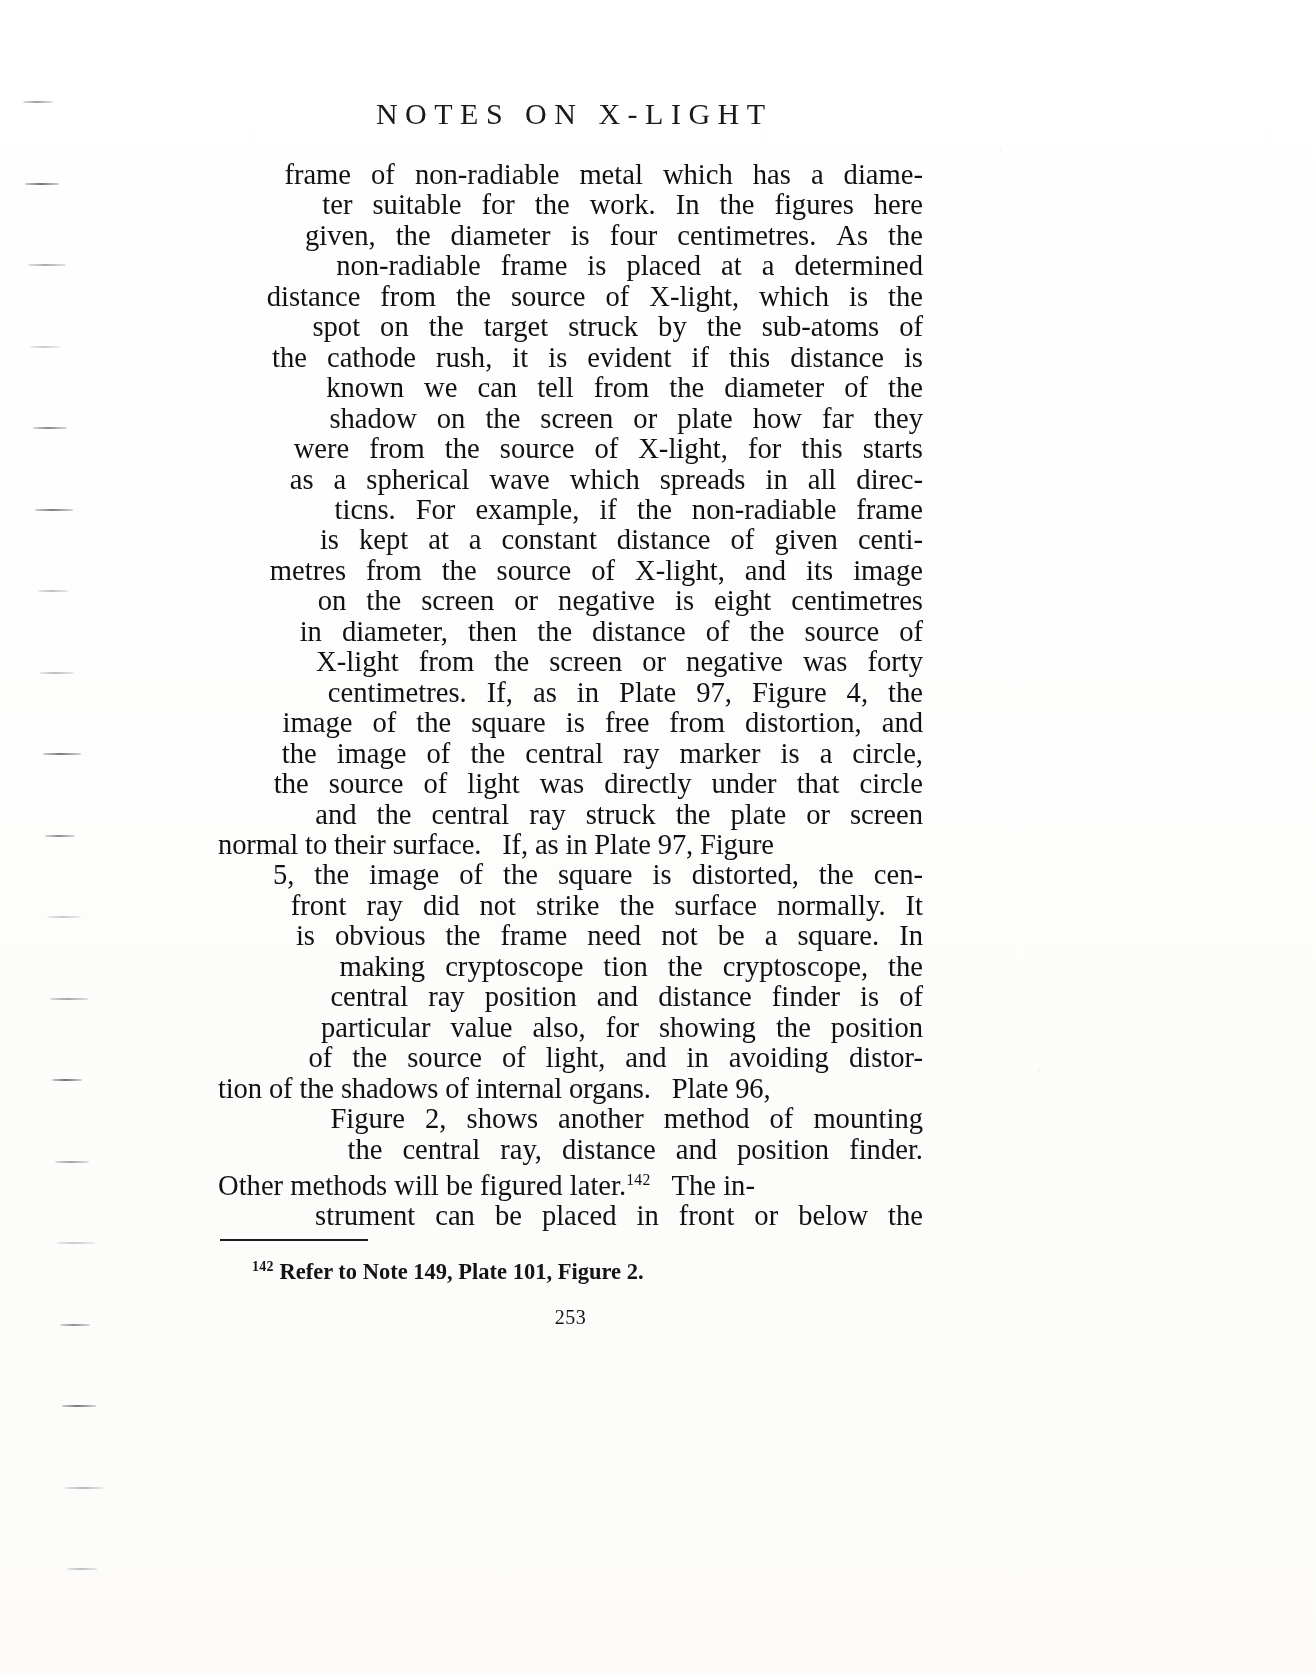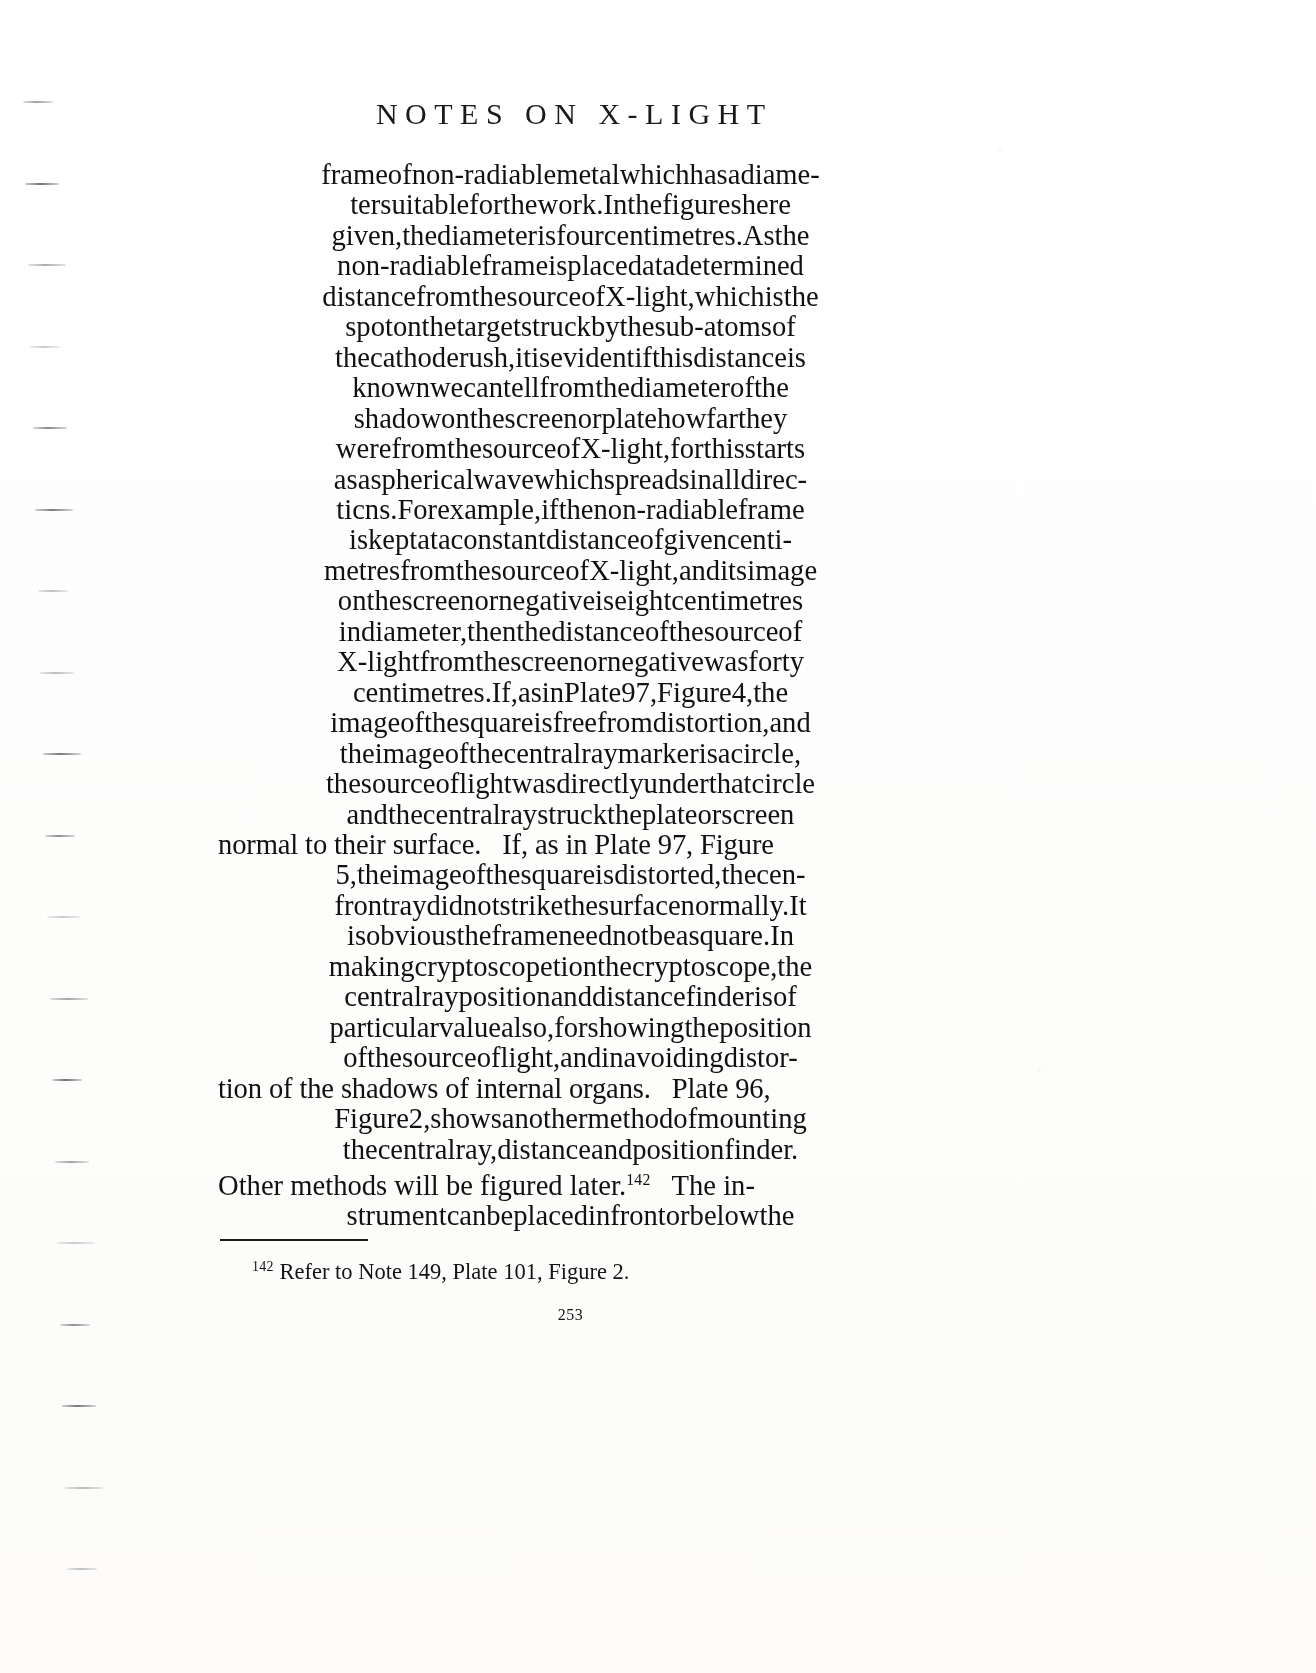--- a/index.html
+++ b/index.html
@@ -75,22 +75,23 @@
   }
 
   
   .ln {
     display: block;
     white-space: pre;
   }
   
   .ln.j {
     display: flex;
-    justify-content: center;
+    justify-content: flex-end;
     white-space: normal;
+    gap: 20px;
   }
   .ln.j > span { white-space: pre; }
 
   
   .ln.tight { letter-spacing: -0.15px; }
 
   .sup {
     font-size: 0.55em;
     vertical-align: 0.62em;
     letter-spacing: 0.3px;
@@ -104,31 +105,32 @@
     height: 2px;
     background: #1a1a1a;
   }
   .footnote {
     margin: 0;
     padding-top: 13px;
     padding-left: 34px;
     font-size: 22.5px;
     line-height: 26px;
     color: #141414;
+    font-weight: bold;
   }
   .footnote .sup {
     font-size: 0.62em;
     vertical-align: 0.58em;
   }
 
   .folio {
     margin: 0;
     padding-top: 21px;
     text-align: center;
-    font-size: 16px;
+    font-size: 20px;
     letter-spacing: 0.5px;
     color: #141414;
   }
 </style>
 </head>
 <body>
 
 <div class="page">
 
   <div class="paper-tone"></div>

